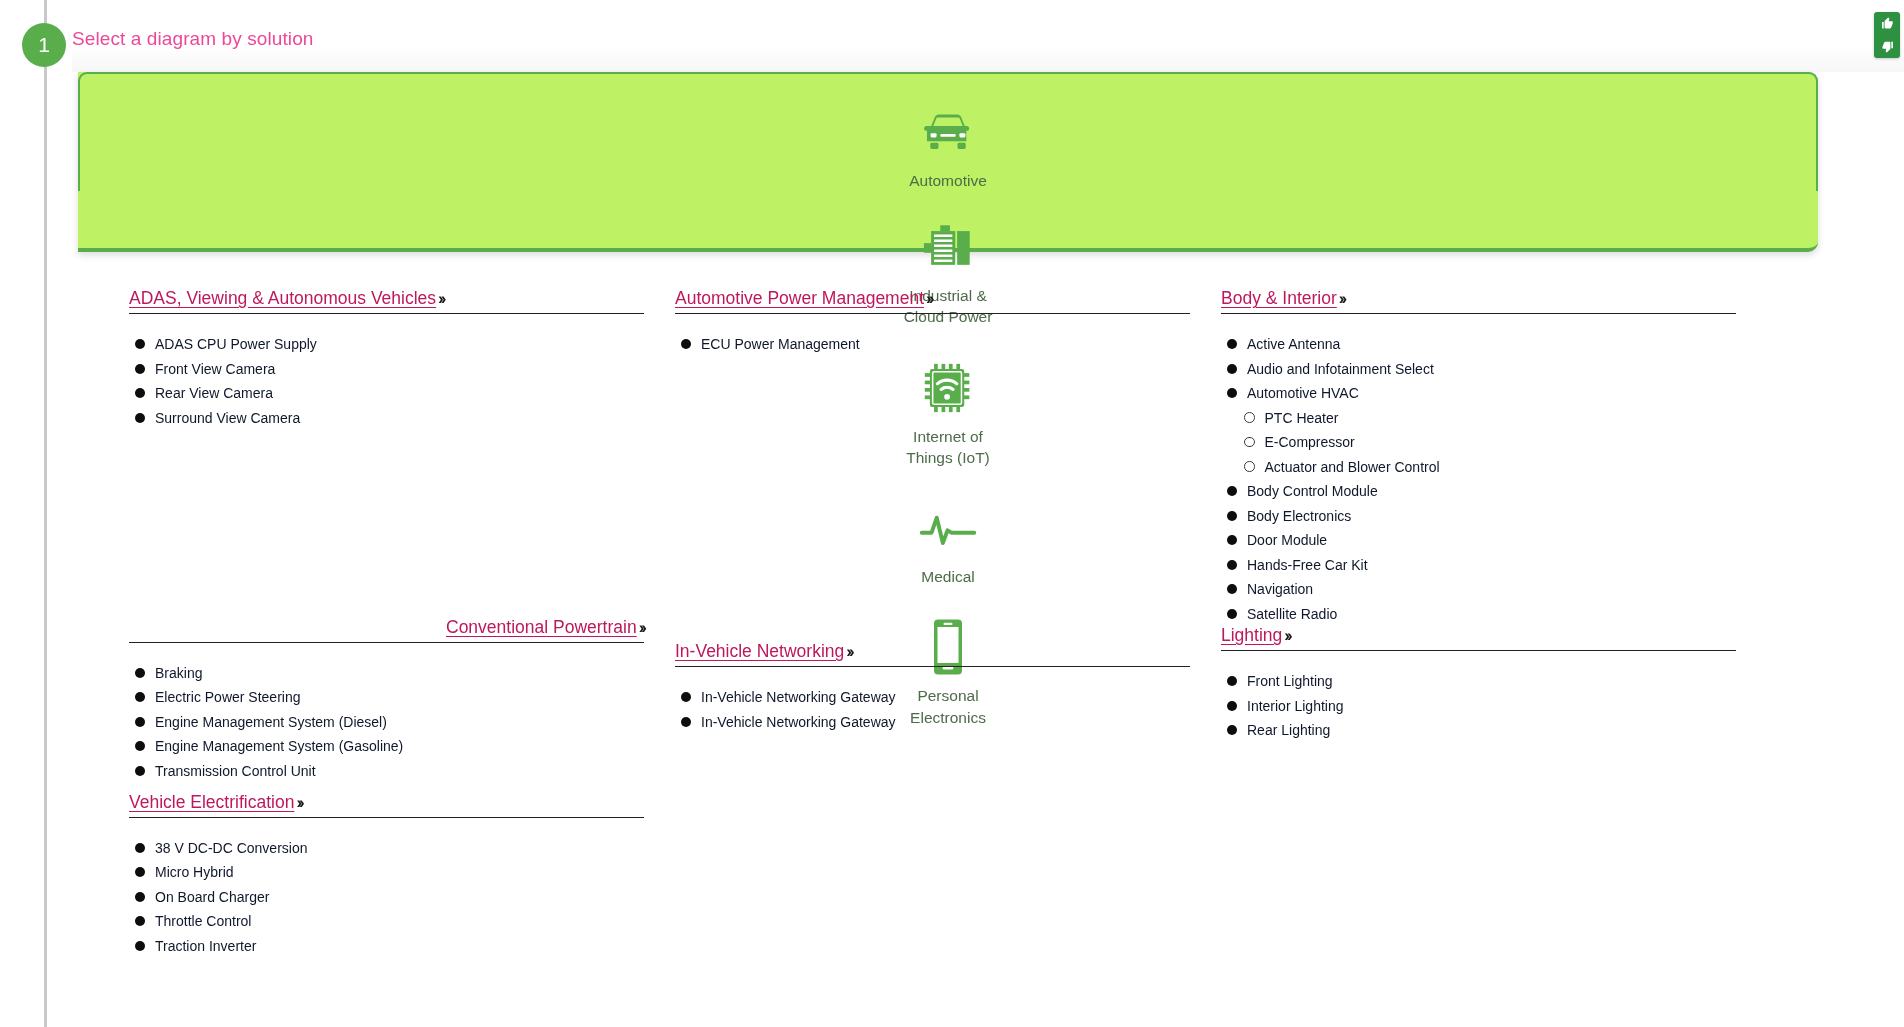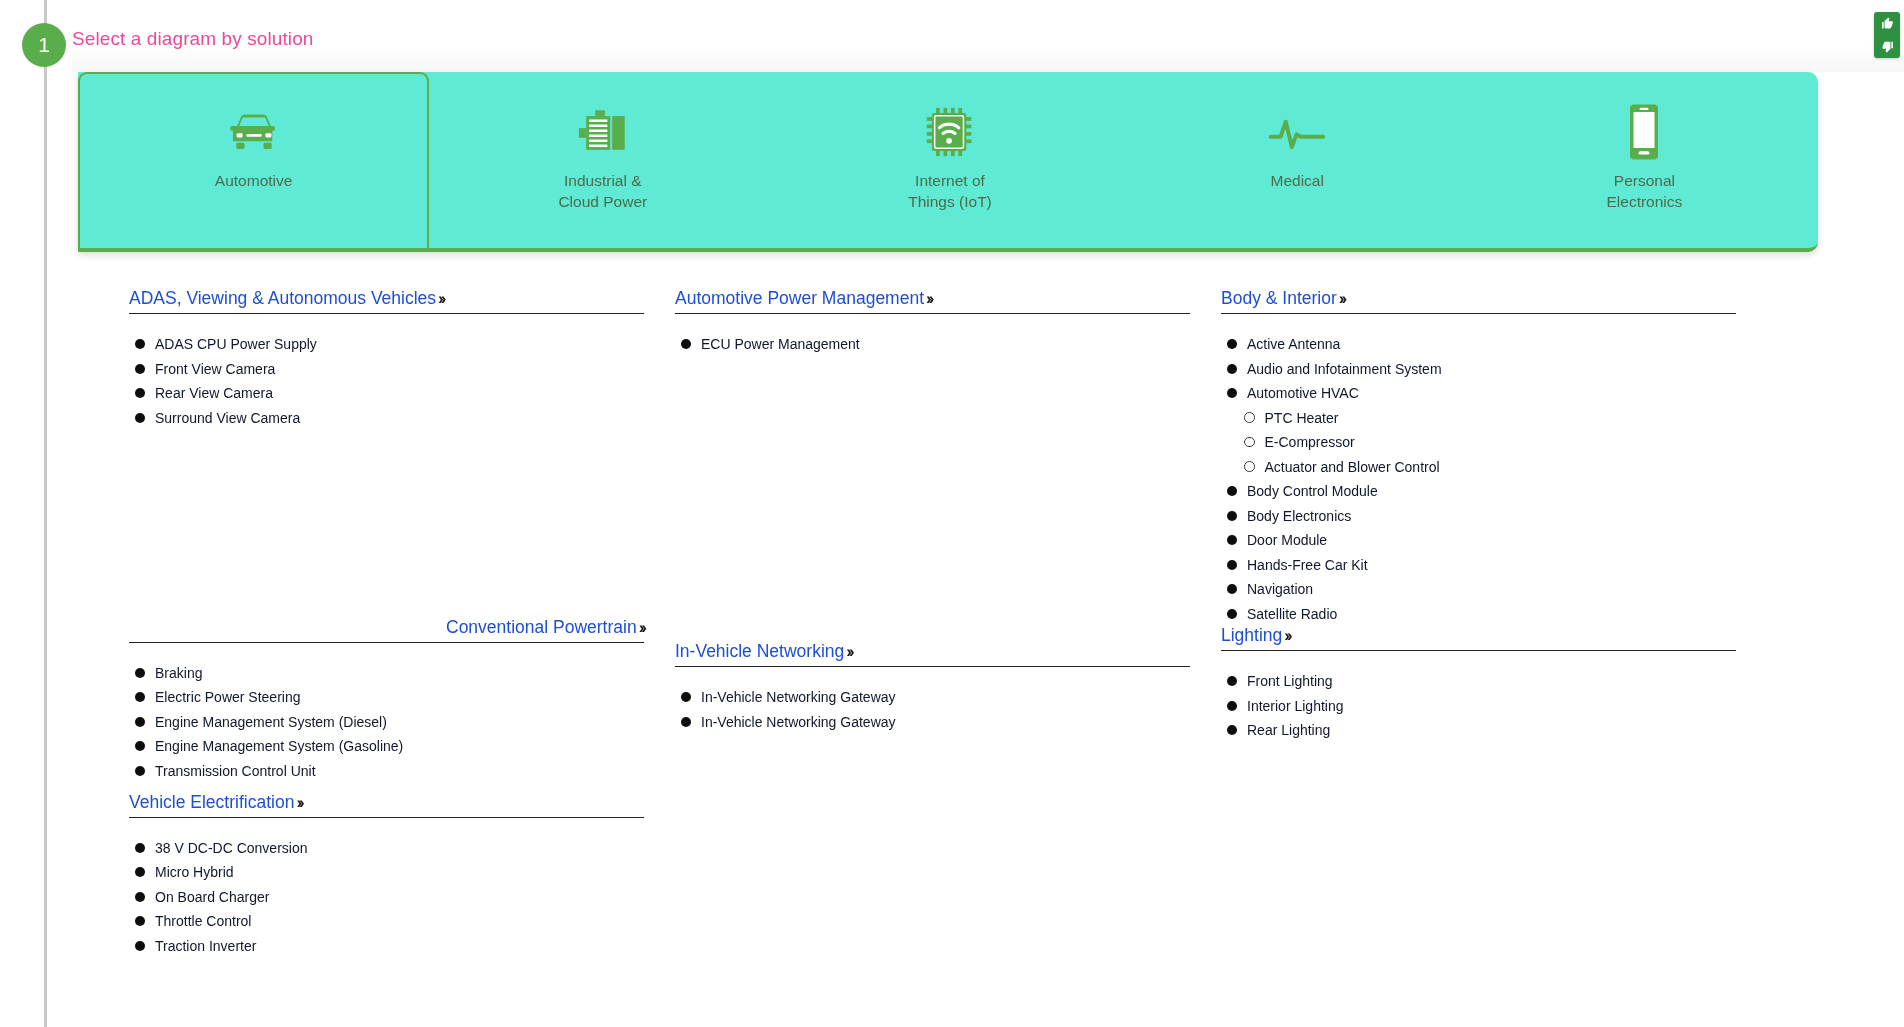--- a/index.html
+++ b/index.html
@@ -72,26 +72,27 @@
   .tabstrip-wrap {
     position: absolute;
     left: 78px;
     top: 72px;
     width: 1740px;
     height: 180px;
   }
   .tabstrip {
     position: absolute;
     inset: 0;
-    background: #5eead4;
+    background: #bef264;
     border-radius: 0 10px 10px 0;
     box-shadow: 0 3px 7px rgba(0,0,0,.14);
     display: flex;
     border-bottom: 4px solid #5aad4b;
     box-sizing: border-box;
+    flex-direction: column;
   }
   .tab {
     flex: 1 1 0;
     position: relative;
     display: flex;
     flex-direction: column;
     align-items: center;
     justify-content: flex-start;
     padding-top: 30px;
     cursor: pointer;
@@ -138,21 +139,22 @@
 
   .section { margin-bottom: 0; }
   .section-head {
     border-bottom: 1px solid #222;
     padding-bottom: 4px;
     margin-bottom: 22px;
     white-space: nowrap;
   }
   .section-title {
     font-size: 17.5px;
-    color: #1d4ed8;
+    color: #be185d;
+    text-decoration: underline;
     text-underline-offset: 3px;
     cursor: pointer;
   }
   .section-chev {
     font-size: 17px;
     color: #1a1a1a;
     font-weight: bold;
     letter-spacing: -3px;
     margin-left: 2px;
   }
@@ -405,21 +407,21 @@
   <div class="col col-3" id="col-2">
       <div class="section">
         <div class="section-head"><span class="section-title">Body &amp; Interior</span><span class="section-chev">››</span></div>
         <ul class="items">
           <li class="">
             <span class="dot"></span>
             <span class="item-label">Active Antenna</span>
           </li>
           <li class="">
             <span class="dot"></span>
-            <span class="item-label">Audio and Infotainment System</span>
+            <span class="item-label">Audio and Infotainment Select</span>
           </li>
           <li class="">
             <span class="dot"></span>
             <span class="item-label">Automotive HVAC</span>
           </li>
           <li class="sub">
             <span class="dot hollow"></span>
             <span class="item-label">PTC Heater</span>
           </li>
           <li class="sub">

